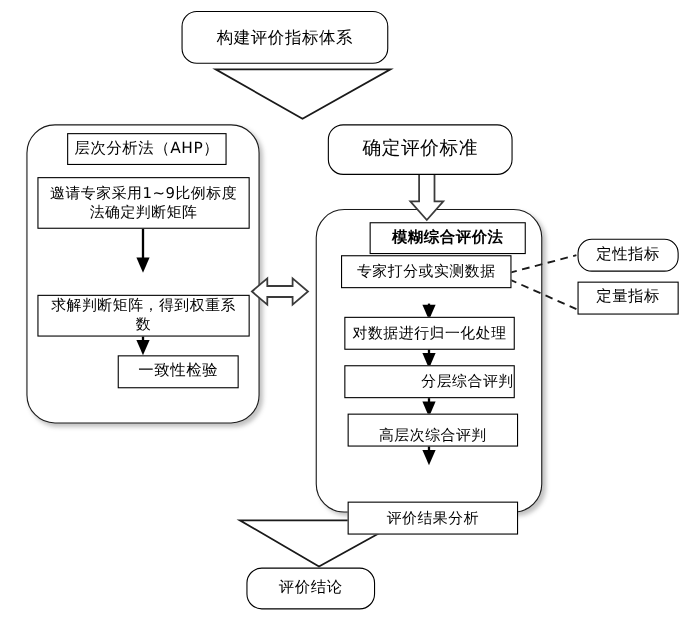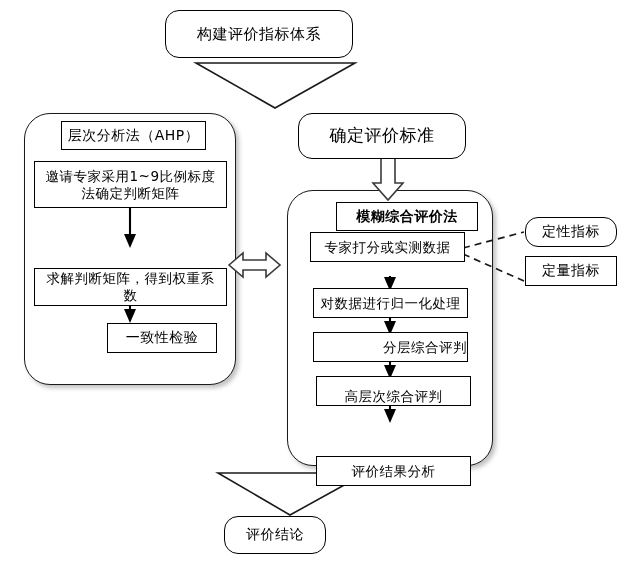--- a/index.html
+++ b/index.html
@@ -173,17 +173,17 @@
   </div>
 
   <div class="node" style="left:525px; top:217px; width:92px; height:30px; font-size:14px;border-radius:13px;">
     <span>定性指标</span>
   </div>
 
   <div class="node" style="left:525px; top:256px; width:92px; height:30px; font-size:14px;">
     <span>定量指标</span>
   </div>
 
-  <div class="node rounded" style="left:224px; top:516px; width:102px; height:38px; font-size:14px;">
+  <div class="node rounded" style="left:224px; top:516px; width:117px; height:38px; font-size:14px;">
     <span>评价结论</span>
   </div>
 
 </div>
 
 </body></html>

